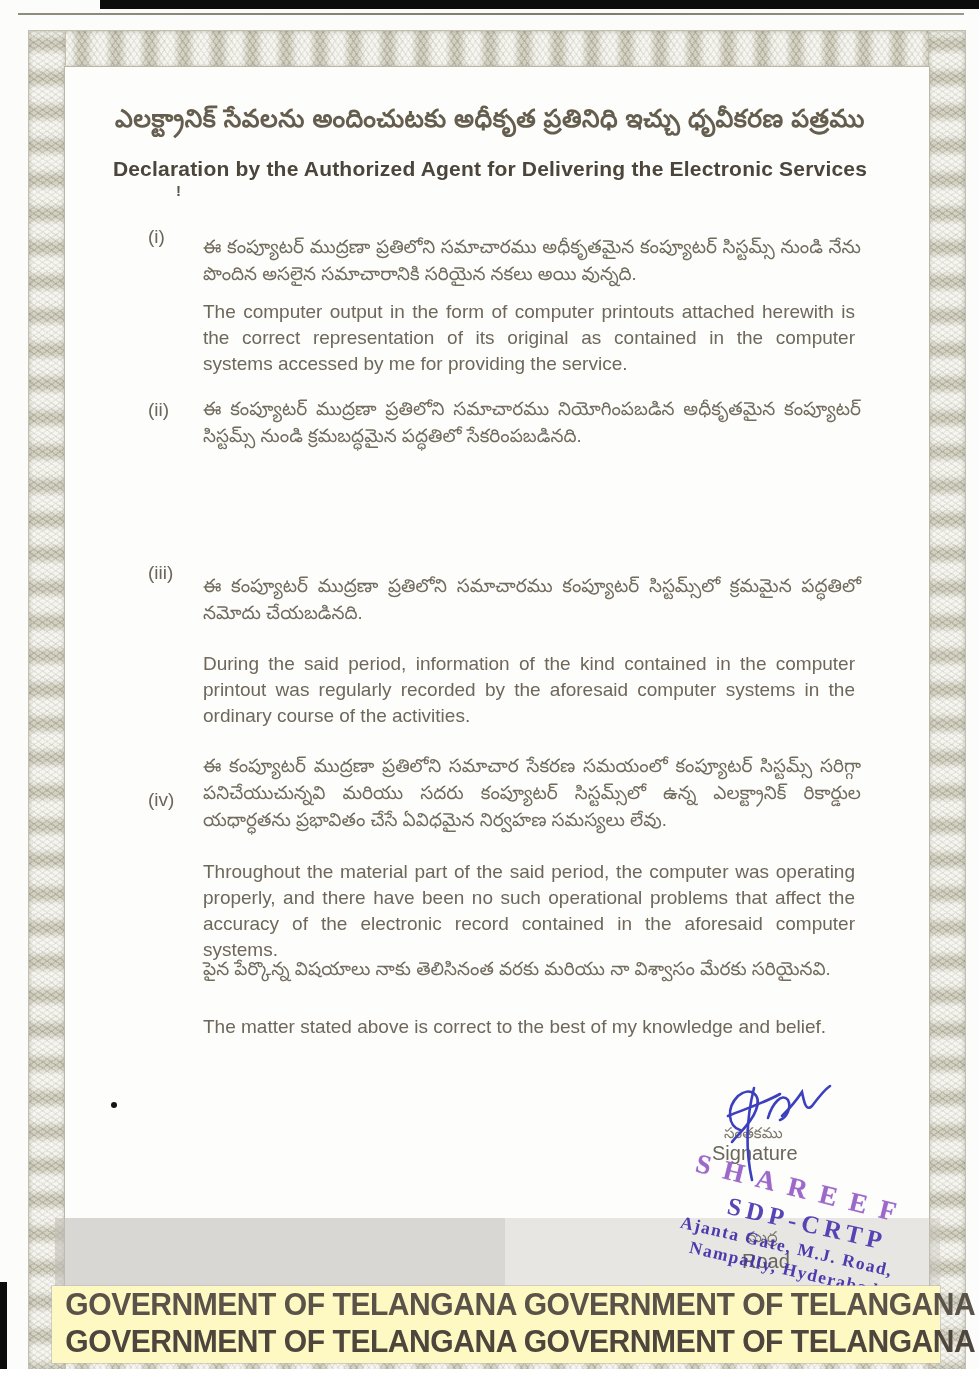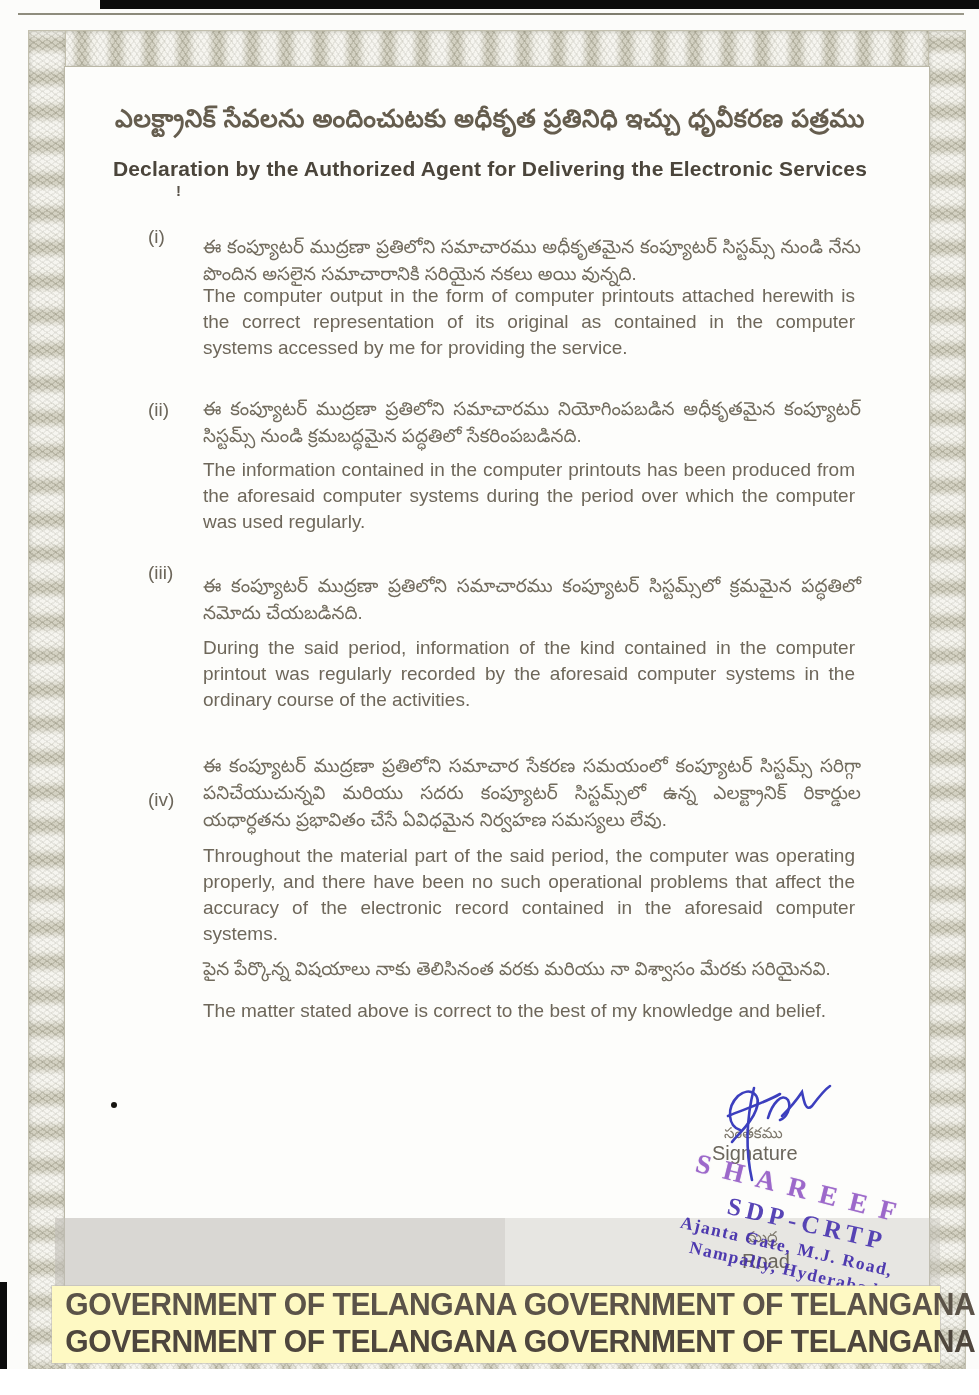--- a/index.html
+++ b/index.html
@@ -34,21 +34,21 @@
   .rope.t{top:30px;} .rope.b{top:1352px;} .rope.l{left:28px;} .rope.r{left:928px;}
   .inner-sheet{position:absolute;left:64px;top:66px;width:864px;height:1286px;background:#fdfdfb;border:1px solid #bab7a6;z-index:2;}
 
   
   .doc{position:absolute;left:0;top:0;width:979px;height:1395px;z-index:5;color:#4e4840;}
   .title-te{position:absolute;left:90px;top:104px;width:800px;text-align:center;font-size:25px;letter-spacing:.5px;color:#655d4e;font-weight:600;}
   .title-en{position:absolute;left:90px;top:157px;width:800px;text-align:center;font-size:21px;font-weight:700;color:#4b453b;letter-spacing:.2px;}
   .stray{position:absolute;left:176px;top:182px;font-size:15px;font-weight:700;color:#5a544a;}
   .num{position:absolute;left:148px;font-size:19px;color:#6c665a;}
   .te{position:absolute;left:203px;width:658px;font-size:18.5px;line-height:27px;color:#716b5d;text-align:justify;}
-  .en{position:absolute;left:203px;width:652px;font-size:19px;line-height:26px;color:#6e675a;text-align:justify;}
+  .en{position:absolute;left:203px;width:652px;font-size:19px;line-height:26px;color:#6e675a;text-align:justify;margin-top:16px;}
   .en.last,.te.last{text-align:left;}
 
   
   .grayband{position:absolute;left:55px;top:1218px;width:885px;height:68px;background:rgba(199,197,190,.42);z-index:6;}
   .grayband2{position:absolute;left:55px;top:1218px;width:450px;height:68px;background:rgba(185,183,176,.30);z-index:6;}
 
   
   .sig-svg{position:absolute;left:718px;top:1082px;z-index:12;}
   .sig-label-te{position:absolute;left:724px;top:1124px;font-size:15px;color:#7c766a;z-index:11;}
   .sig-label-en{position:absolute;left:712px;top:1142px;font-size:20px;color:#6b665c;z-index:11;}
@@ -93,21 +93,20 @@
     <div class="title-te">ఎలక్ట్రానిక్ సేవలను అందించుటకు అధీకృత ప్రతినిధి ఇచ్చు ధృవీకరణ పత్రము</div>
     <div class="title-en">Declaration by the Authorized Agent for Delivering the Electronic Services</div>
     <div class="stray">!</div>
 
     <div class="num" style="top:226px;">(i)</div>
     <div class="te" style="top:221px;margin-top:12px;">ఈ కంప్యూటర్ ముద్రణా ప్రతిలోని సమాచారము అధీకృతమైన కంప్యూటర్ సిస్టమ్స్ నుండి నేను పొందిన అసలైన సమాచారానికి సరియైన నకలు అయి వున్నది.</div>
     <div class="en" style="top:283px;">The computer output in the form of computer printouts attached herewith is the correct representation of its original as contained in the computer systems accessed by me for providing the service.</div>
 
     <div class="num" style="top:399px;">(ii)</div>
     <div class="te" style="top:395px;">ఈ కంప్యూటర్ ముద్రణా ప్రతిలోని సమాచారము నియోగింపబడిన అధీకృతమైన కంప్యూటర్ సిస్టమ్స్ నుండి క్రమబద్ధమైన పద్ధతిలో సేకరింపబడినది.</div>
-    <div class="en" style="top:457px;">The information contained in the computer printouts has been produced from the aforesaid computer systems during the period over which the computer was used regularly.</div>
 
     <div class="num" style="top:562px;">(iii)</div>
     <div class="te" style="top:572px;">ఈ కంప్యూటర్ ముద్రణా ప్రతిలోని సమాచారము కంప్యూటర్ సిస్టమ్స్‌లో క్రమమైన పద్ధతిలో నమోదు చేయబడినది.</div>
     <div class="en" style="top:635px;">During the said period, information of the kind contained in the computer printout was regularly recorded by the aforesaid computer systems in the ordinary course of the activities.</div>
 
     <div class="num" style="top:789px;">(iv)</div>
     <div class="te" style="top:752px;">ఈ కంప్యూటర్ ముద్రణా ప్రతిలోని సమాచార సేకరణ సమయంలో కంప్యూటర్ సిస్టమ్స్ సరిగ్గా పనిచేయుచున్నవి మరియు సదరు కంప్యూటర్ సిస్టమ్స్‌లో ఉన్న ఎలక్ట్రానిక్ రికార్డుల యధార్ధతను ప్రభావితం చేసే ఏవిధమైన నిర్వహణ సమస్యలు లేవు.</div>
     <div class="en" style="top:843px;">Throughout the material part of the said period, the computer was operating properly, and there have been no such operational problems that affect the accuracy of the electronic record contained in the aforesaid computer systems.</div>
 
     <div class="te last" style="top:955px;">పైన పేర్కొన్న విషయాలు నాకు తెలిసినంత వరకు మరియు నా విశ్వాసం మేరకు సరియైనవి.</div>

